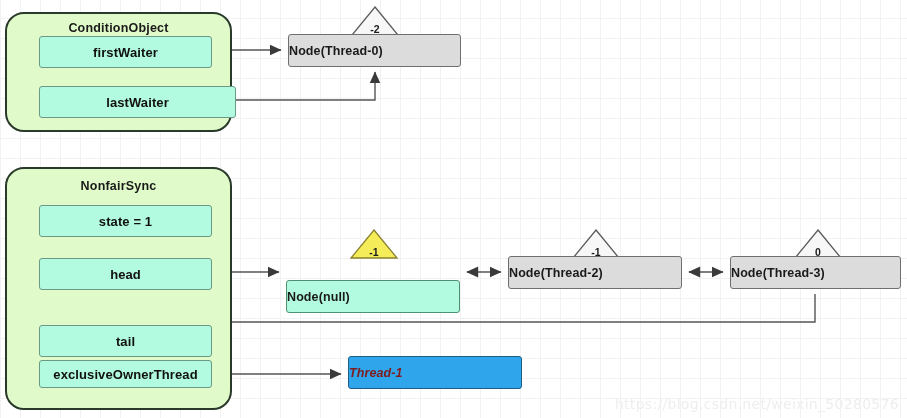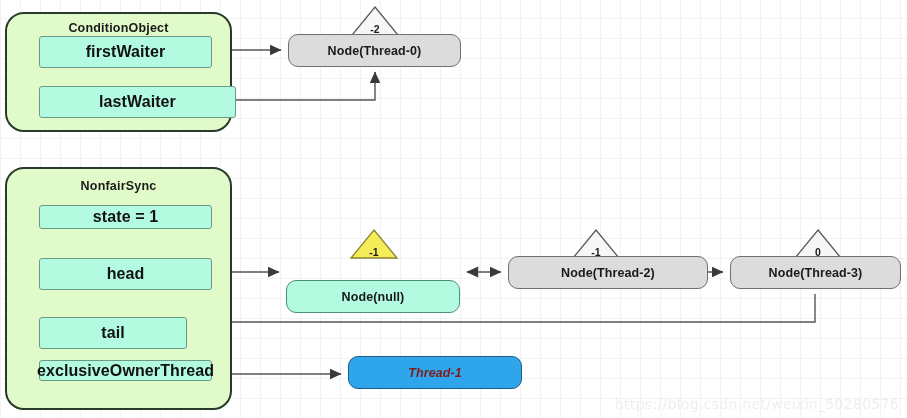--- a/index.html
+++ b/index.html
@@ -40,30 +40,30 @@
     color:#1a1a1a;
     letter-spacing:.2px;
   }
   .field{
     position:absolute;
     background:#B2FBE1;
     border:1px solid #6a9a84;
     border-radius:3px;
     box-sizing:border-box;
     display:flex;align-items:center;justify-content:center;
-    font-size:16px;font-weight:bold;color:#111;
+    font-size:13px;font-weight:bold;color:#111;
     letter-spacing:.1px;
   }
   .node{
     position:absolute;
     background:#DCDCDC;
     border:1px solid #6f6f6f;
-    border-radius:10px;
+    border-radius:3px;
     box-sizing:border-box;
-    display:flex;align-items:center;justify-content:center;
+    display:flex;align-items:center;justify-content:flex-start;
     font-size:12.5px;font-weight:bold;color:#1a1a1a;
     letter-spacing:.1px;
     z-index:3;
   }
   .node.mint{background:#B2FBE1;border-color:#4f8f74;margin-top:24px;}
   .node.blue{
     background:#2FA5EC;border:1px solid #1b5d87;color:#7f1d1d;font-style:italic;
   }
   .ws{
     position:absolute;
@@ -127,30 +127,30 @@
     <div class="field" style="left:32px;top:22px;width:173px;height:32px;">
       <span>firstWaiter</span>
     </div>
     <div class="field" style="left:32px;top:72px;width:197px;height:32px;">
       <span>lastWaiter</span>
     </div>
   </div>
 
   <div class="panel" style="left:5px;top:167px;width:227px;height:243px;">
     <div class="panel-title" style="top:10px;">NonfairSync</div>
-    <div class="field" style="left:32px;top:36px;width:173px;height:24px;">
+    <div class="field" style="left:32px;top:36px;width:173px;height:32px;">
       <span>state = 1</span>
     </div>
     <div class="field" style="left:32px;top:89px;width:173px;height:32px;">
       <span>head</span>
     </div>
-    <div class="field" style="left:32px;top:148px;width:148px;height:32px;">
+    <div class="field" style="left:32px;top:156px;width:173px;height:32px;">
       <span>tail</span>
     </div>
-    <div class="field" style="left:32px;top:191px;width:173px;height:21px;">
+    <div class="field" style="left:32px;top:191px;width:173px;height:28px;">
       <span>exclusiveOwnerThread</span>
     </div>
   </div>
 
   <div class="ws" style="left:351px;top:6px;">
     <svg class="tri" viewBox="0 0 48 30">
       <polygon points="24,1 47,29 1,29" fill="#F7F7F7" stroke="#5a5a5a" stroke-width="1.3"></polygon>
     </svg>
     <span class="lbl">-2</span>
   </div>
@@ -177,21 +177,21 @@
   </div>
 
   <div class="node" style="left:288px;top:34px;width:173px;height:33px;">
     <span>Node(Thread-0)</span>
   </div>
 
   <div class="node mint" style="left:286px;top:256px;width:174px;height:33px;">
     <span>Node(null)</span>
   </div>
 
-  <div class="node" style="left:508px;top:256px;width:200px;height:33px;">
+  <div class="node" style="left:508px;top:256px;width:174px;height:33px;">
     <span>Node(Thread-2)</span>
   </div>
 
   <div class="node" style="left:730px;top:256px;width:171px;height:33px;">
     <span>Node(Thread-3)</span>
   </div>
 
   <div class="node blue" style="left:348px;top:356px;width:174px;height:33px;">
     <span>Thread-1</span>
   </div>

